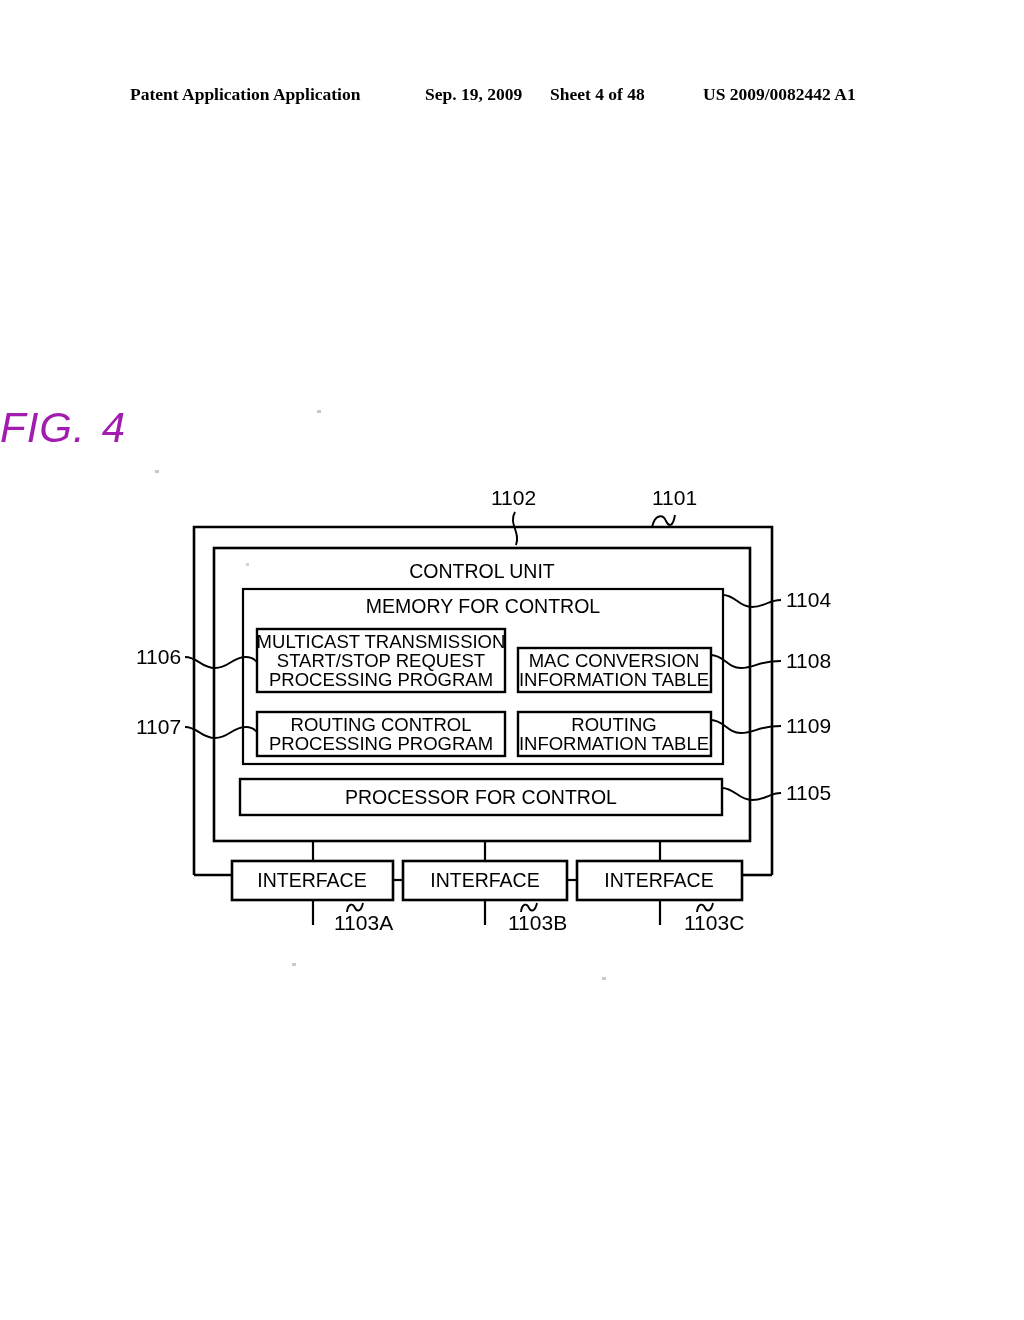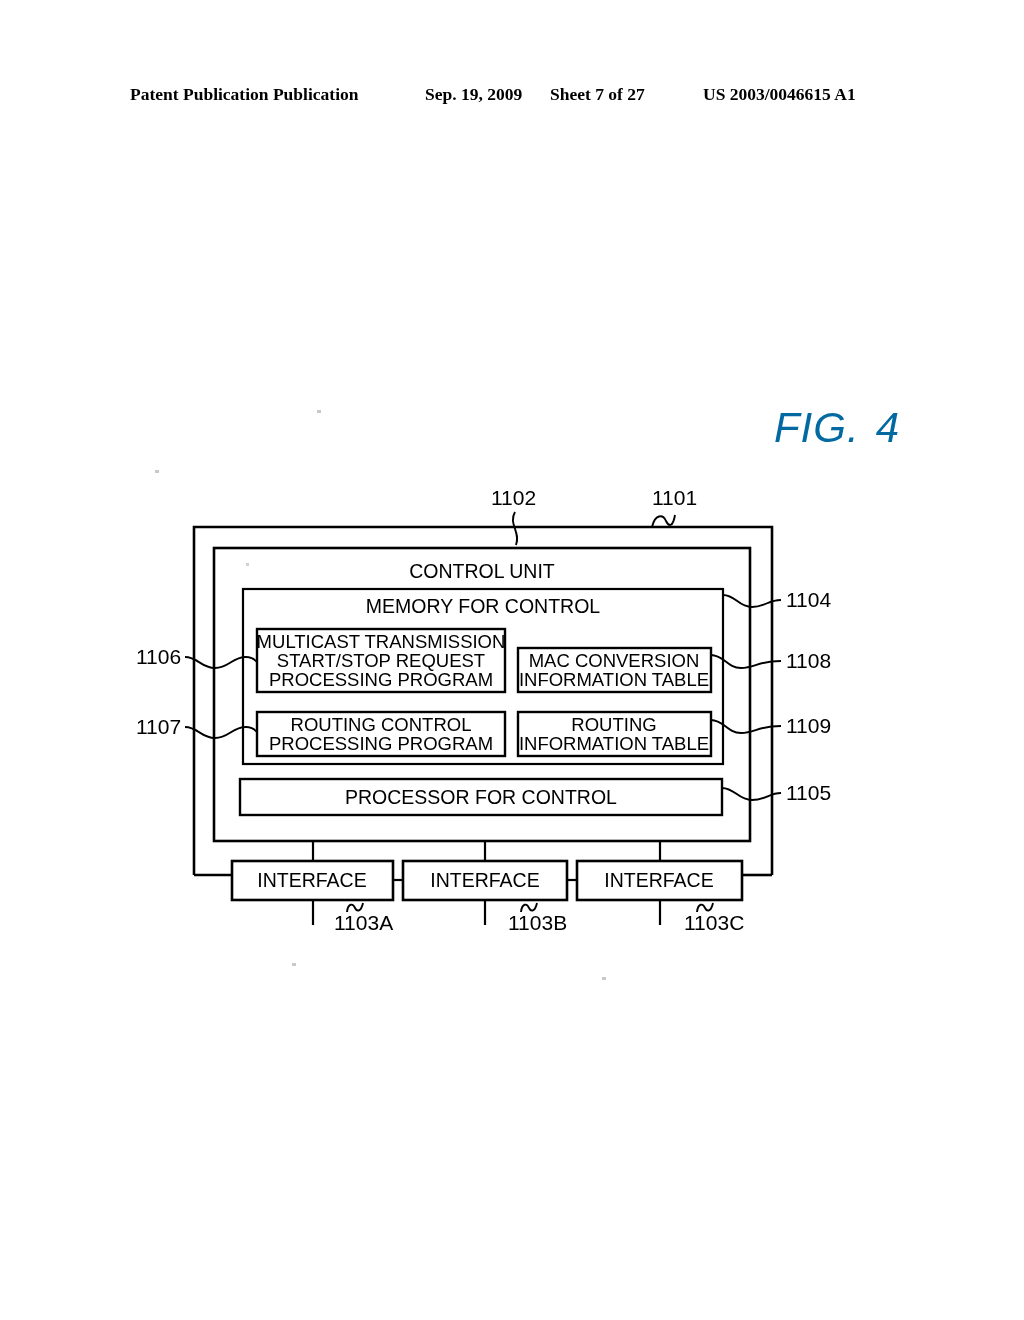--- a/index.html
+++ b/index.html
@@ -37,27 +37,27 @@
   .doc-header .hdr-date   { position: absolute; left: 295px; top: 0; }
   .doc-header .hdr-sheet  { position: absolute; left: 420px; top: 0; }
   .doc-header .hdr-patno  { position: absolute; left: 573px; top: 0; }
 
   
   .fig-title {
     position: absolute;
     top: 404px;
     left: 0;
     width: 900px;
-    text-align: right;
+    text-align: left;
     font-family: "Liberation Sans", sans-serif;
     font-style: italic;
     font-weight: normal;
     font-size: 42px;
     letter-spacing: 1px;
-    color: #0369a1;
+    color: #a21caf;
   }
   .fig-title .fignum { margin-left: 16px; }
 
   
   #diagram {
     position: absolute;
     left: 0;
     top: 0;
     width: 1024px;
     height: 1320px;
@@ -71,24 +71,24 @@
   .lbl-sm { font-size: 18.5px; text-anchor: middle; }
   .refnum { font-size: 21px; fill: #000; }
   .ln { stroke: #000; fill: none; }
 </style>
 </head>
 <body>
 
 <div class="page">
 
   <div class="doc-header">
-    <span class="hdr-pub">Patent Publication Publication</span>
+    <span class="hdr-pub">Patent Application Application</span>
     <span class="hdr-date">Sep. 19, 2009</span>
-    <span class="hdr-sheet">Sheet 7 of 27</span>
-    <span class="hdr-patno">US 2003/0046615 A1</span>
+    <span class="hdr-sheet">Sheet 4 of 48</span>
+    <span class="hdr-patno">US 2009/0082442 A1</span>
   </div>
 
   <div class="fig-title">
     <span>FIG.</span><span class="fignum">4</span>
   </div>
 
   <svg id="diagram" viewBox="0 0 1024 1320">
 
     <path class="ln" stroke-width="2.6" fill="none" d="M 194 875 L 194 527 L 772 527 L 772 875"></path>
 

